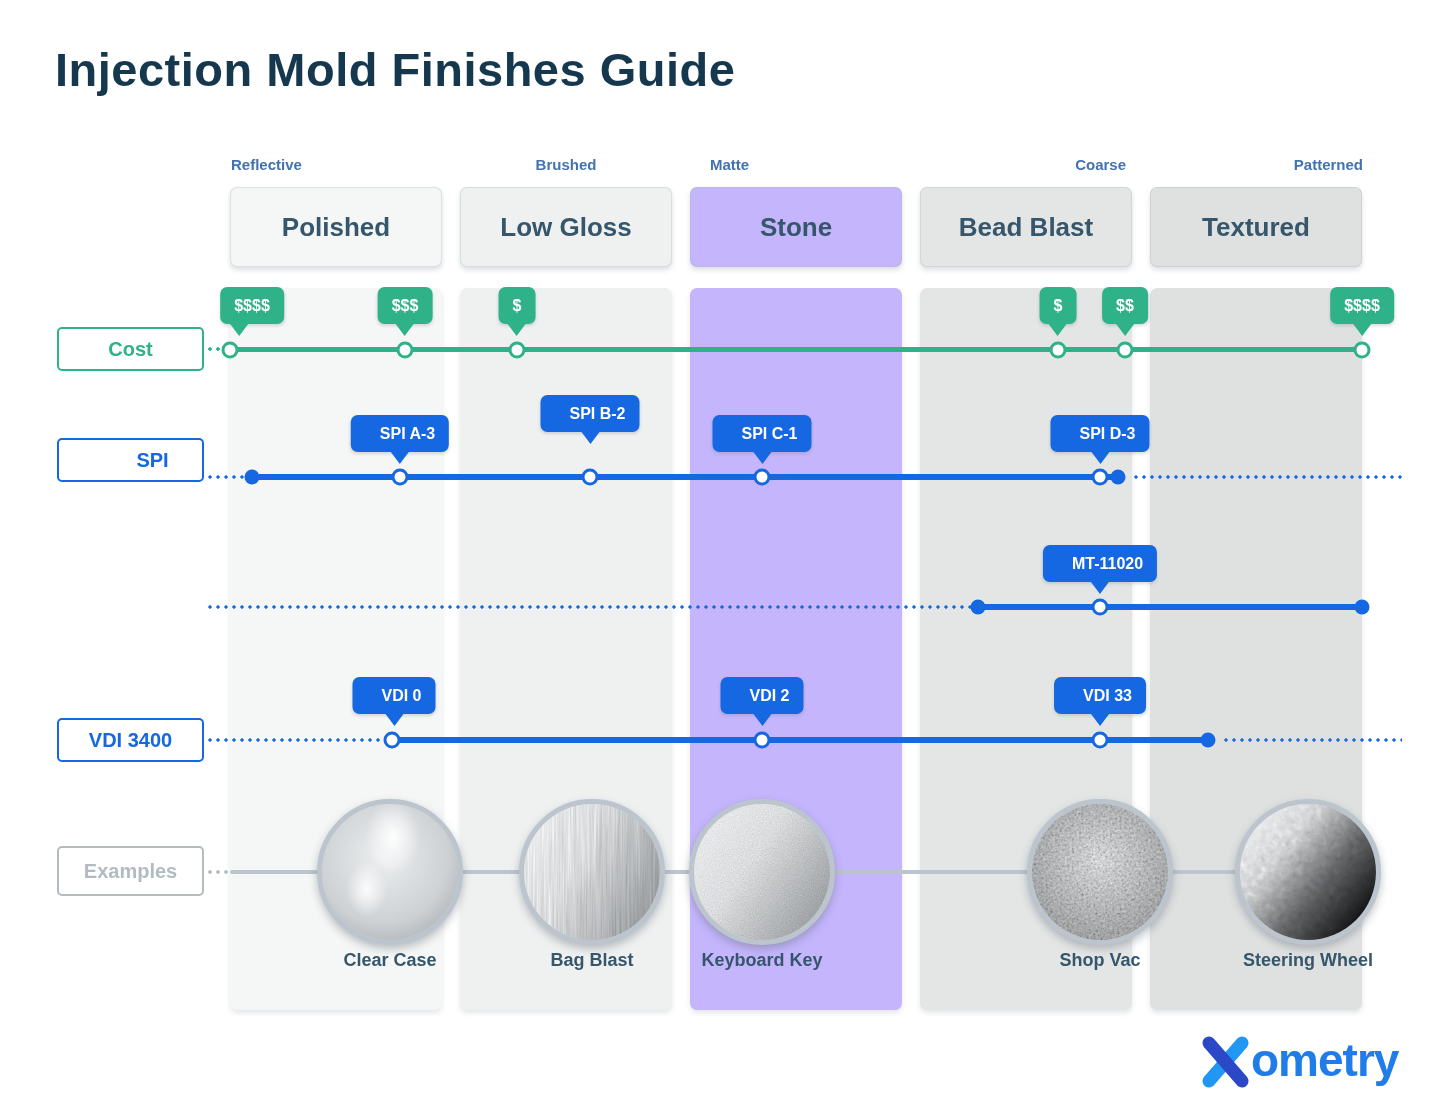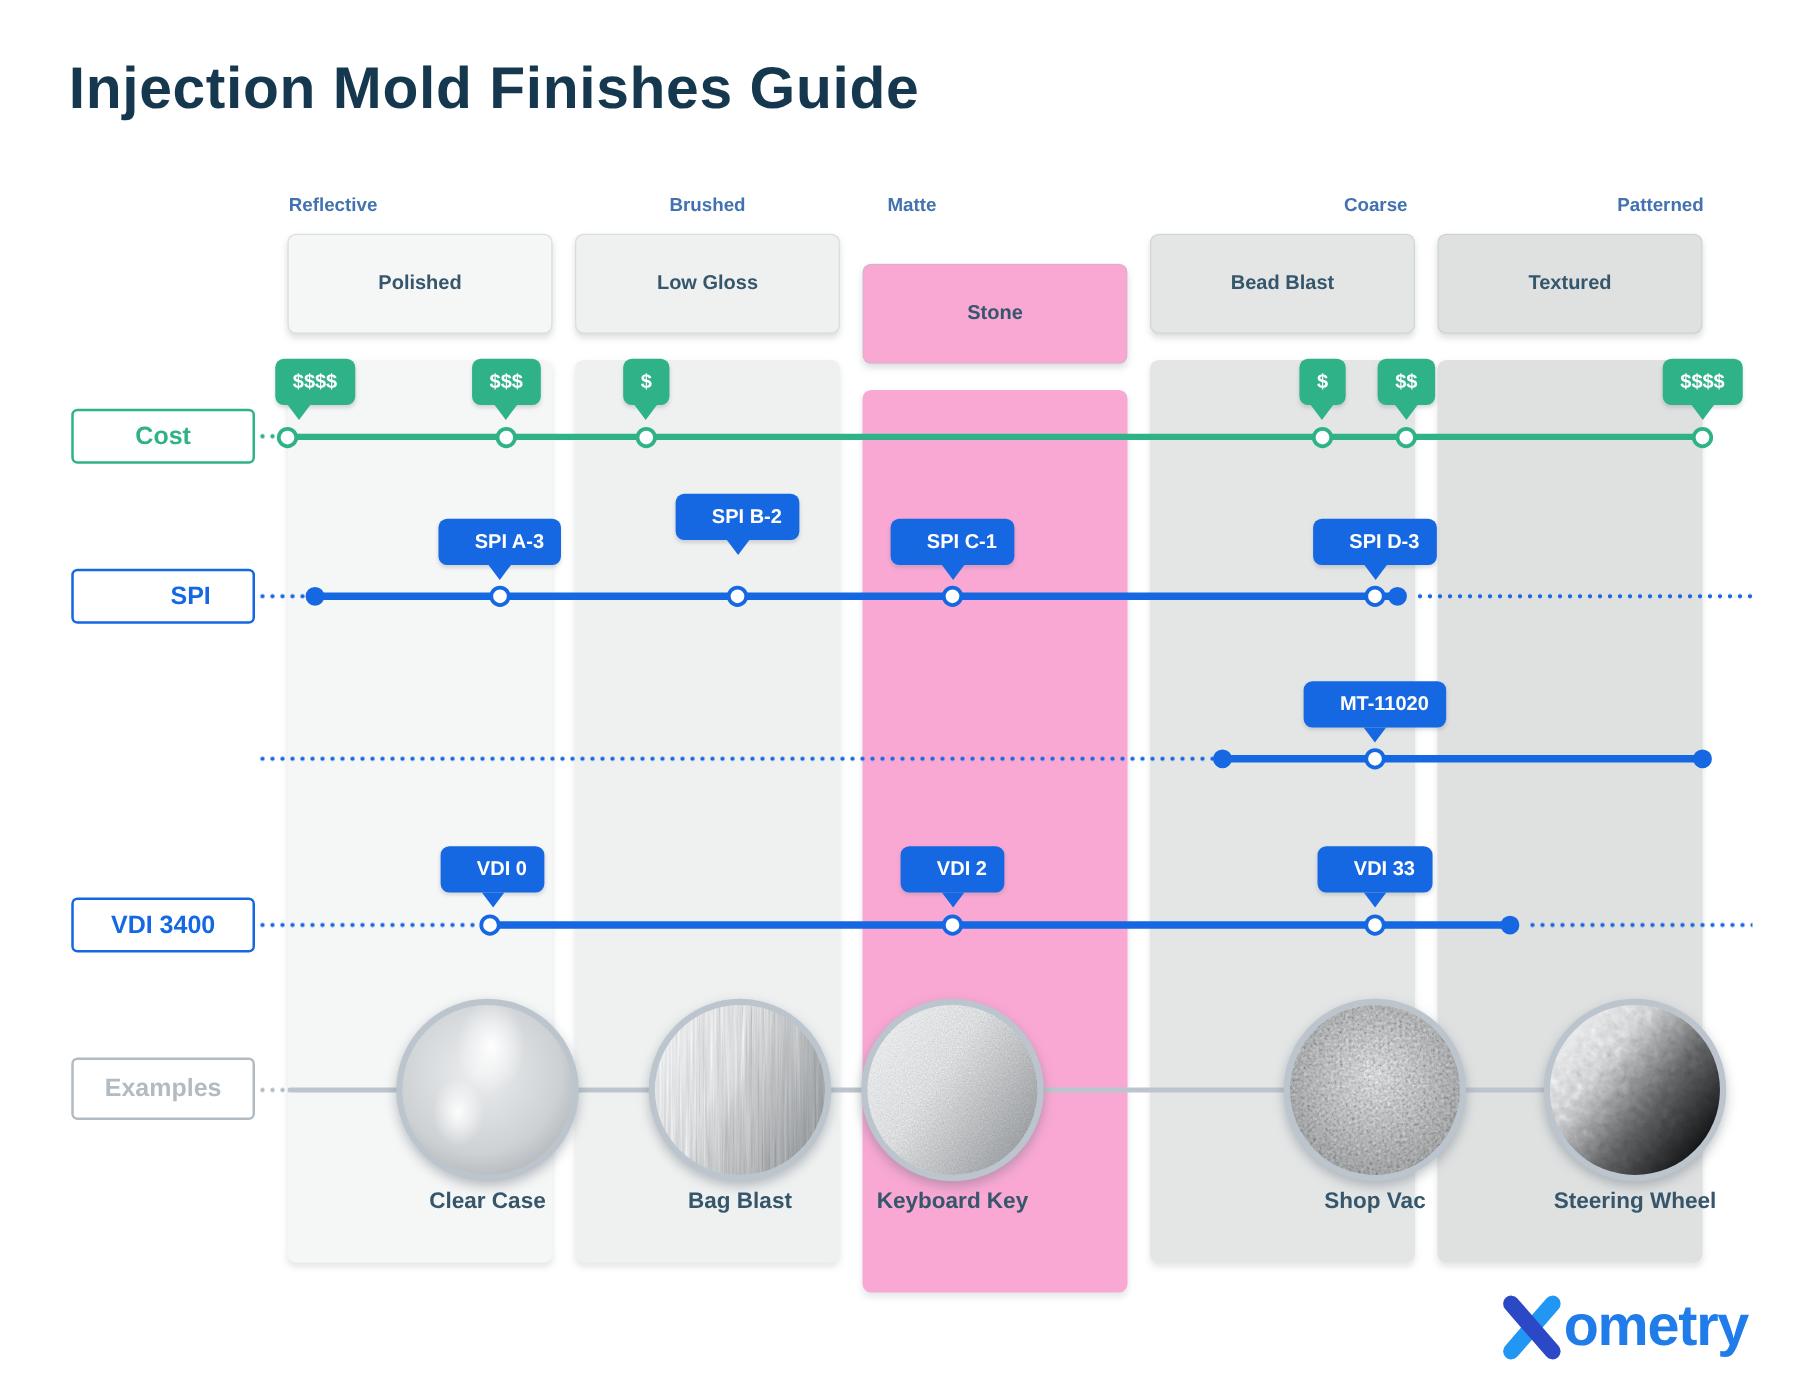--- a/index.html
+++ b/index.html
@@ -24,27 +24,27 @@
     position:absolute;left:55px;top:42px;
     font-size:47px;font-weight:700;color:var(--navy-title);letter-spacing:0.5px;
   }
 
   
   .col-head{
     position:absolute;top:187px;width:212px;height:80px;border-radius:7px;
     display:flex;align-items:center;justify-content:center;
     border:1px solid rgba(175,183,188,0.35);
     box-shadow:0 3px 5px rgba(130,140,148,0.28);
-    font-size:16px;font-weight:700;color:var(--header-text);
+    font-size:26px;font-weight:700;color:var(--header-text);
   }
   .col-body{
     position:absolute;top:288px;width:212px;height:722px;border-radius:7px;
     box-shadow:0 3px 5px rgba(130,140,148,0.22);
   }
-  .c0{background:#f5f6f6;} .c1{background:#eff1f1;} .c2{background:#f9a8d4;margin-top:24px;}
+  .c0{background:#f5f6f6;} .c1{background:#eff1f1;} .c2{background:#c4b5fd;}
   .c3{background:#e4e6e6;} .c4{background:#dfe1e1;}
 
   .microlabel{
     position:absolute;top:156px;font-size:15px;font-weight:600;
     color:var(--micro-label);white-space:nowrap;
   }
   .ml-center{transform:translateX(-50%);}
   .ml-right{transform:translateX(-100%);}
 
   
@@ -197,21 +197,21 @@
   <div class="marker mk-green" style="left:1058px;top:350px;"></div>
   <div class="marker mk-green" style="left:1125px;top:350px;"></div>
   <div class="marker mk-green" style="left:1362px;top:350px;"></div>
   <div class="tip tip-green p-left" style="left:252px;top:287px;">$$$$</div>
   <div class="tip tip-green" style="left:405px;top:287px;">$$$</div>
   <div class="tip tip-green" style="left:517px;top:287px;">$</div>
   <div class="tip tip-green" style="left:1058px;top:287px;">$</div>
   <div class="tip tip-green" style="left:1125px;top:287px;">$$</div>
   <div class="tip tip-green" style="left:1362px;top:287px;">$$$$</div>
 
-  <div class="rowlabel rl-blue" style="top:455px;padding-left:44px;">SPI</div>
+  <div class="rowlabel rl-blue" style="top:438px;padding-left:44px;">SPI</div>
   <div class="dotline dl-blue" style="left:206px;top:475px;width:38px;"></div>
   <div class="dot dot-blue" style="left:252px;top:477px;"></div>
   <div class="hline hl-blue" style="left:252px;top:474px;width:866px;height:6px;"></div>
   <div class="dot dot-blue" style="left:1118px;top:477px;"></div>
   <div class="dotline dl-blue" style="left:1132px;top:475px;width:270px;"></div>
   <div class="marker mk-blue" style="left:400px;top:477px;"></div>
   <div class="marker mk-blue" style="left:590px;top:477px;"></div>
   <div class="marker mk-blue" style="left:762px;top:477px;"></div>
   <div class="marker mk-blue" style="left:1100px;top:477px;"></div>
   <div class="tip tip-blue" style="left:400px;top:415px;">SPI A-3</div>

